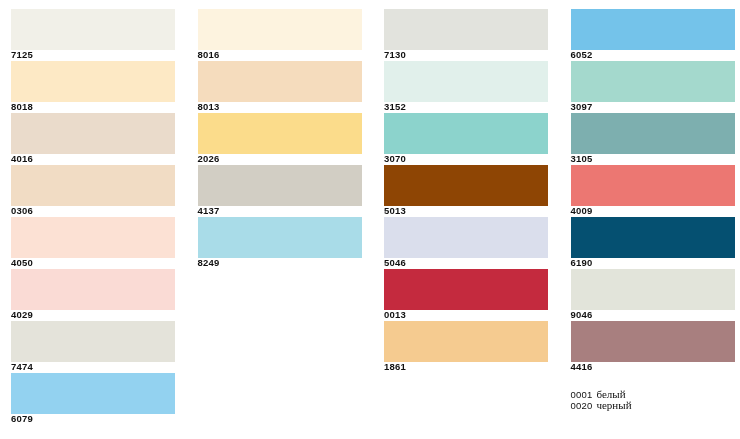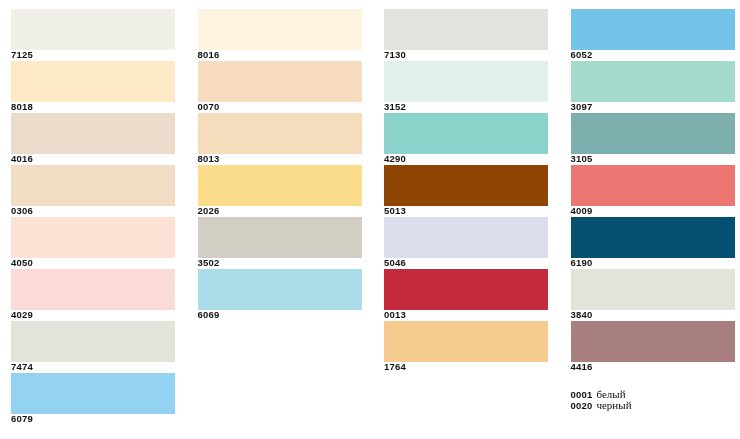--- a/index.html
+++ b/index.html
@@ -72,21 +72,21 @@
   .footnote-row {
     display: flex;
     flex-direction: row;
     align-items: baseline;
     height: 11px;
     line-height: 11px;
     white-space: nowrap;
   }
   .footnote-code {
     font-size: 9.5px;
-    font-weight: bold;
+    font-weight: normal;
     color: #111111;
     letter-spacing: 0.2px;
     margin-right: 4px;
   }
   .footnote-name {
     font-size: 11px;
     font-weight: normal;
     color: #111111;
     font-family: Liberation Serif, serif;
   }
@@ -129,68 +129,64 @@
           <span class="swatch-chip" style="background: rgb(147, 210, 240);"></span>
           <span class="swatch-code">6079</span>
         </div>
       </div>
       <div class="palette-column">
         <div class="swatch-cell">
           <span class="swatch-chip" style="background: rgb(253, 243, 223);"></span>
           <span class="swatch-code">8016</span>
         </div>
         <div class="swatch-cell">
-          <span class="swatch-chip" style="background: rgb(247, 220, 192);"></span>
-          <span class="swatch-code">0070</span>
-        </div>
-        <div class="swatch-cell">
           <span class="swatch-chip" style="background: rgb(245, 220, 189);"></span>
           <span class="swatch-code">8013</span>
         </div>
         <div class="swatch-cell">
           <span class="swatch-chip" style="background: rgb(251, 220, 139);"></span>
           <span class="swatch-code">2026</span>
         </div>
         <div class="swatch-cell">
           <span class="swatch-chip" style="background: rgb(210, 206, 196);"></span>
-          <span class="swatch-code">3502</span>
+          <span class="swatch-code">4137</span>
         </div>
         <div class="swatch-cell">
           <span class="swatch-chip" style="background: rgb(169, 220, 232);"></span>
-          <span class="swatch-code">6069</span>
+          <span class="swatch-code">8249</span>
         </div>
       </div>
       <div class="palette-column">
         <div class="swatch-cell">
           <span class="swatch-chip" style="background: rgb(226, 227, 221);"></span>
           <span class="swatch-code">7130</span>
         </div>
         <div class="swatch-cell">
           <span class="swatch-chip" style="background: rgb(225, 240, 235);"></span>
           <span class="swatch-code">3152</span>
         </div>
         <div class="swatch-cell">
           <span class="swatch-chip" style="background: rgb(140, 211, 204);"></span>
-          <span class="swatch-code">4290</span>
+          <span class="swatch-code">3070</span>
         </div>
         <div class="swatch-cell">
           <span class="swatch-chip" style="background: rgb(142, 69, 4);"></span>
           <span class="swatch-code">5013</span>
         </div>
         <div class="swatch-cell">
           <span class="swatch-chip" style="background: rgb(218, 222, 236);"></span>
           <span class="swatch-code">5046</span>
         </div>
         <div class="swatch-cell">
           <span class="swatch-chip" style="background: rgb(196, 42, 62);"></span>
           <span class="swatch-code">0013</span>
         </div>
         <div class="swatch-cell">
           <span class="swatch-chip" style="background: rgb(245, 203, 144);"></span>
-          <span class="swatch-code">1764</span>
+          <span class="swatch-code">1861</span>
         </div>
       </div>
       <div class="palette-column">
         <div class="swatch-cell">
           <span class="swatch-chip" style="background: rgb(116, 195, 234);"></span>
           <span class="swatch-code">6052</span>
         </div>
         <div class="swatch-cell">
           <span class="swatch-chip" style="background: rgb(164, 217, 205);"></span>
           <span class="swatch-code">3097</span>
@@ -202,21 +198,21 @@
         <div class="swatch-cell">
           <span class="swatch-chip" style="background: rgb(236, 119, 114);"></span>
           <span class="swatch-code">4009</span>
         </div>
         <div class="swatch-cell">
           <span class="swatch-chip" style="background: rgb(5, 80, 113);"></span>
           <span class="swatch-code">6190</span>
         </div>
         <div class="swatch-cell">
           <span class="swatch-chip" style="background: rgb(226, 228, 218);"></span>
-          <span class="swatch-code">3840</span>
+          <span class="swatch-code">9046</span>
         </div>
         <div class="swatch-cell">
           <span class="swatch-chip" style="background: rgb(168, 127, 127);"></span>
           <span class="swatch-code">4416</span>
         </div>
         <div class="footnotes">
           <div class="footnote-row">
             <span class="footnote-code">0001</span>
             <span class="footnote-name">белый</span>
           </div>

